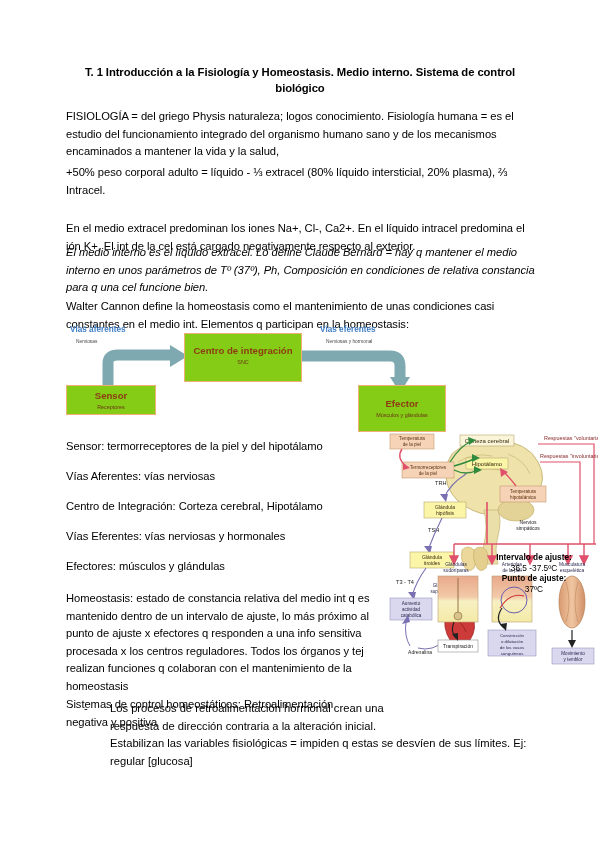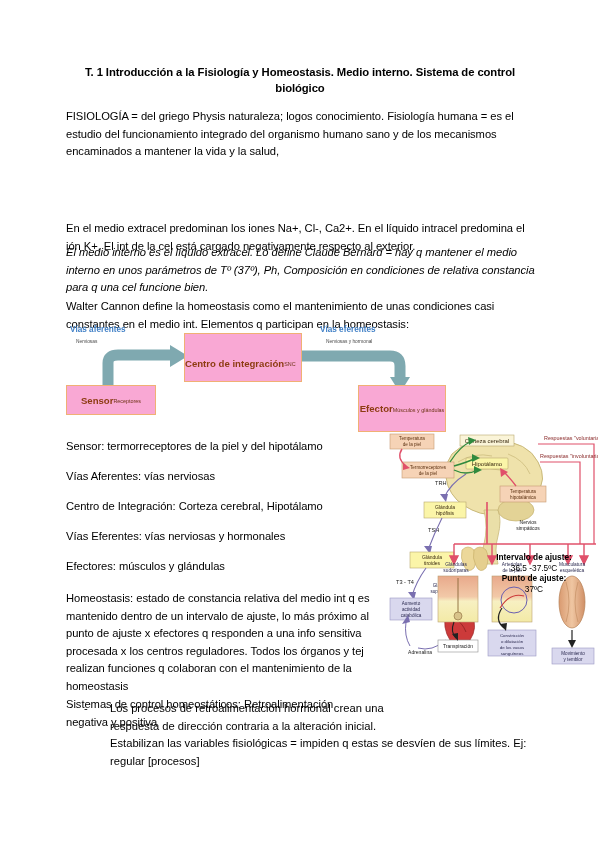--- a/index.html
+++ b/index.html
@@ -48,26 +48,26 @@
   
   #diagram-control-loop {
     position: absolute;
     left: 66px;
     top: 325px;
     width: 400px;
     height: 108px;
   }
   .dbox {
     position: absolute;
-    background: #f9a8d4;
+    background: #84cc16;
     border: 1px solid #f0b074;
     color: #8a3b10;
     text-align: center;
     display: flex;
-    flex-direction: row;
+    flex-direction: column;
     justify-content: center;
     align-items: center;
   }
   .dbox .dbox-title {
     font-size: 9.6px;
     font-weight: bold;
     color: #8d3c12;
     line-height: 11px;
   }
   .dbox .dbox-sub {
@@ -139,20 +139,21 @@
   #bullet-block .bullet-text { flex: 1; }
 </style>
 </head>
 <body>
 
 <div class="page">
 
   <div class="doc-title">T. 1 Introducción a la Fisiología y Homeostasis. Medio interno. Sistema de control biológico</div>
 
   <div class="para para-wide" style="top:108px;">FISIOLOGÍA = del griego Physis naturaleza; logos conocimiento. Fisiología humana = es el estudio del funcionamiento integrado del organismo humano sano y de los mecanismos encaminados a mantener la vida y la salud,</div>
+  <div class="para para-wide" style="top:164px;">+50% peso corporal adulto = líquido - ⅓ extracel (80% líquido intersticial, 20% plasma), ⅔ Intracel.</div>
   <div class="para para-wide" style="top:220px;">En el medio extracel predominan los iones Na+, Cl-, Ca2+. En el líquido intracel predomina el ión K+. El int de la cel está cargado negativamente respecto al exterior.</div>
   <div class="para para-wide" style="top:244px;font-style:italic;">El medio interno es el líquido extracel. Lo define Claude Bernard = hay q mantener el medio interno en unos parámetros de Tº (37º), Ph, Composición en condiciones de relativa constancia para q una cel funcione bien.</div>
   <div class="para para-wide" style="top:298px;">Walter Cannon define la homeostasis como el mantenimiento de unas condiciones casi constantes en el medio int. Elementos q participan en la homeostasis:</div>
 
   <div id="diagram-control-loop">
 
     <svg id="loop-arrows" width="400" height="108" viewBox="0 0 400 108">
 
       <path d="M 42 62 L 42 38 Q 42 30 52 30 L 104 30" stroke="#7fa9b0" stroke-width="11" fill="none" stroke-linecap="butt"></path>
       <polygon points="104,20 122,31 104,42" fill="#7fa9b0"></polygon>
@@ -402,18 +403,18 @@
     <div class="nval">37ºC</div>
   </div>
 
   <div id="bullet-block">
     <div class="bullet-row">
       <div class="bullet-dash">-</div>
       <div class="bullet-text">
         <div>Los procesos de retroalimentación hormonal crean una</div>
         <div>respuesta de dirección contraria a la alteración inicial.</div>
         <div>Estabilizan las variables fisiológicas = impiden q estas se desvíen de sus límites. Ej:</div>
-        <div>regular [procesos]</div>
+        <div>regular [glucosa]</div>
       </div>
     </div>
   </div>
 
 </div>
 
 </body></html>

